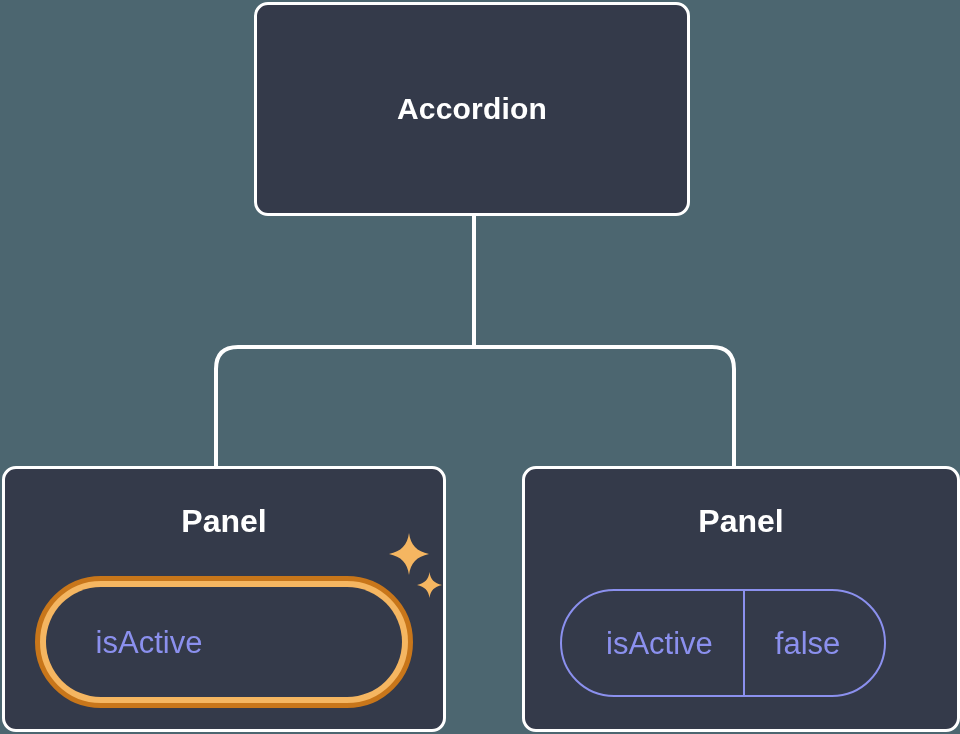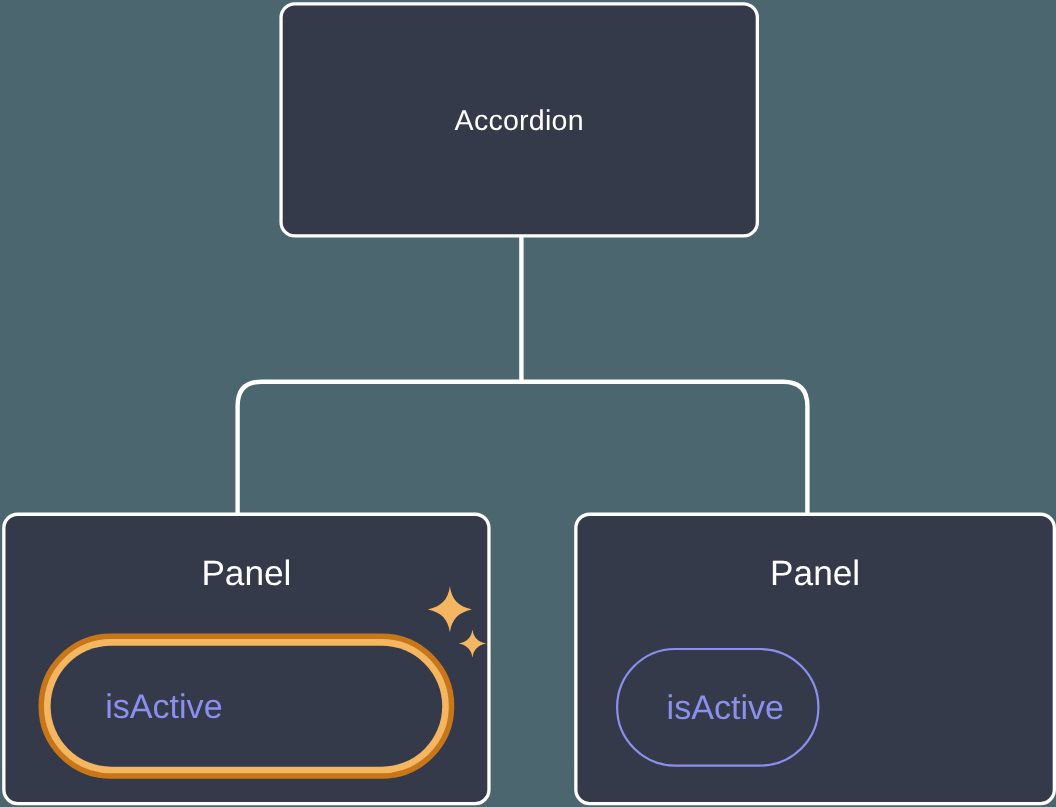--- a/index.html
+++ b/index.html
@@ -44,22 +44,22 @@
     left: 254px;
     top: 2px;
     width: 436px;
     height: 214px;
     display: flex;
     align-items: center;
     justify-content: center;
   }
   .node-title {
     color: #ffffff;
-    font-size: 26px;
-    font-weight: 400;
+    font-size: 30px;
+    font-weight: 700;
     letter-spacing: 0.2px;
     line-height: 1;
     white-space: nowrap;
   }
 
   .node-child {
     top: 466px;
     height: 266px;
     padding-top: 36px;
   }
@@ -67,21 +67,21 @@
     left: 2px;
     width: 444px;
   }
   .node-child-right {
     left: 522px;
     width: 438px;
   }
   .child-title {
     color: #ffffff;
     font-size: 32px;
-    font-weight: 400;
+    font-weight: 700;
     text-align: center;
     line-height: 1;
     white-space: nowrap;
   }
 
   
   .pill-wrap {
     position: absolute;
   }
   .pill-wrap-left {
@@ -214,17 +214,18 @@
       <path d="M12.5 0 C13.5 7.5 17.3 11.3 25 13 C17.3 14.7 13.5 18.5 12.5 26 C11.5 18.5 7.7 14.7 0 13 C7.7 11.3 11.5 7.5 12.5 0 Z" fill="#f5b661"></path>
     </svg>
   </span>
 
   <div class="node node-child node-child-right">
     <div class="child-title">Panel</div>
 
     <div class="pill-wrap pill-wrap-right">
       <div class="pill">
         <div class="cell cell-key">isActive</div>
+        <div class="cell cell-val">false</div>
       </div>
     </div>
   </div>
 
 </div>
 
 </body></html>

